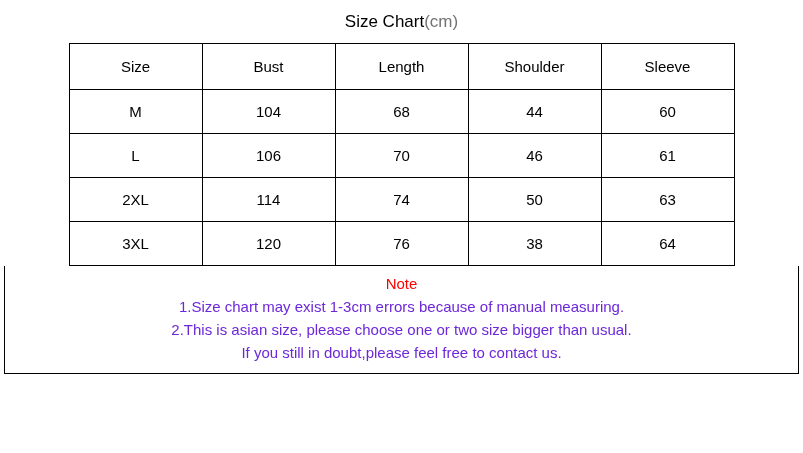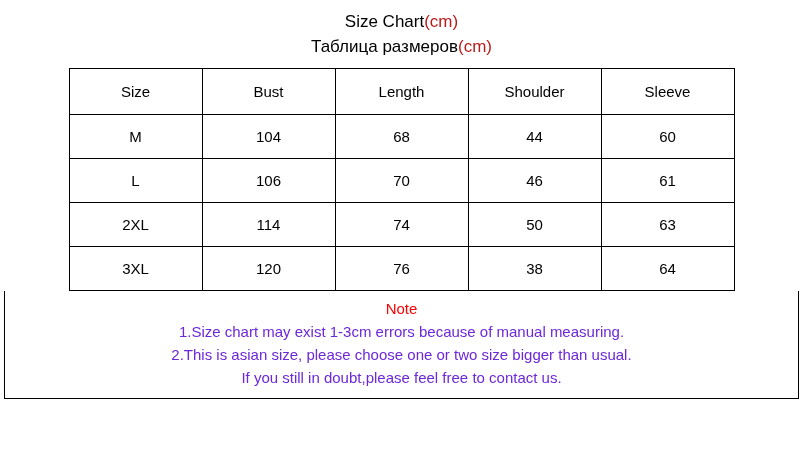--- a/index.html
+++ b/index.html
@@ -24,21 +24,21 @@
     text-align: center;
     padding-top: 9px;
   }
   .title-line {
     font-size: 17px;
     line-height: 25px;
     color: #000000;
     white-space: nowrap;
   }
   .accent {
-    color: #b91c1c;
+    color: #737373;
     margin-top: 48px;
   }
   table.size-table {
     border-collapse: collapse;
     width: 666px;
     margin: 9px auto 0 auto;
     table-layout: fixed;
   }
   table.size-table th,
   table.size-table td {
@@ -74,23 +74,20 @@
   }
 </style>
 </head>
 <body>
 
 <div class="page">
 
   <div class="title-block">
     <div class="title-line">
       <span>Size Chart</span><span class="accent">(cm)</span>
-    </div>
-    <div class="title-line">
-      <span>Таблица размеров</span><span class="accent">(cm)</span>
     </div>
   </div>
 
   <table class="size-table">
     <thead>
       <tr>
         <th>Size</th>
         <th>Bust</th>
         <th>Length</th>
         <th>Shoulder</th>

